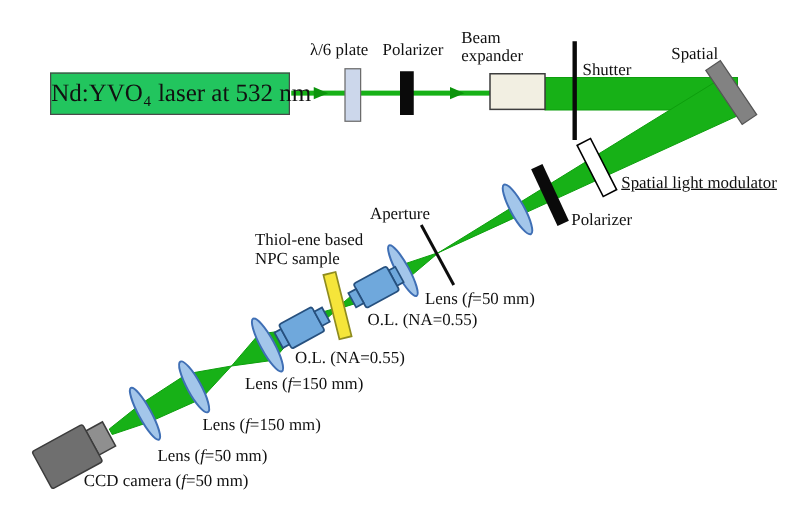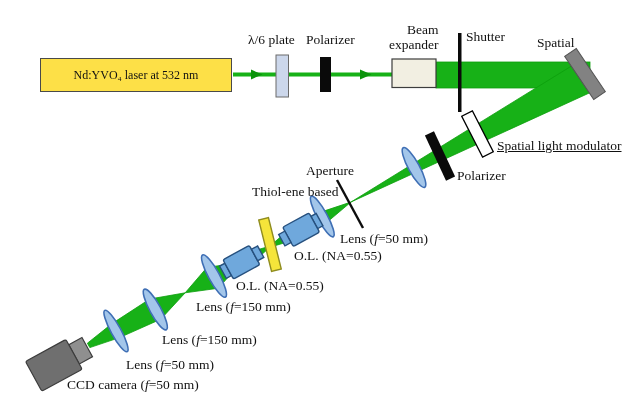--- a/index.html
+++ b/index.html
@@ -8,22 +8,22 @@
     font-family:"Liberation Serif","DejaVu Serif",serif;color:#111;
   }
   #scene{position:absolute;left:0;top:0;}
   .lbl{
     position:absolute;font-size:13.5px;line-height:15px;white-space:nowrap;
     color:#111;
   }
   .lbl i{font-style:italic;}
   #laser-box{
     position:absolute;left:40px;top:58px;width:190px;height:32px;
-    border:1.5px solid #4a4a4a;background:#fde047;
-    font-size:12px;line-height:32px;text-align:center;white-space:nowrap;
+    border:1.5px solid #4a4a4a;background:#22c55e;
+    font-size:20px;line-height:32px;text-align:center;white-space:nowrap;
   }
   
   .beam{stroke:#0d9e0d;stroke-width:0.8;}
   .beam-nostroke{stroke:none;}
   .lens{stroke:#3f6fb5;stroke-width:1.6;}
   .obj{stroke:#26507e;stroke-width:1.4;}
   .plate{stroke:#6b6b6b;stroke-width:1;}
   .boxc{stroke:#3d3d3d;stroke-width:1.2;}
   .mirror{stroke:#555555;stroke-width:1;}
   .slm{stroke:#000000;stroke-width:1.3;}
@@ -107,33 +107,34 @@
       <rect x="16" y="-11" width="15" height="22" class="cam" fill="#8f8f8f"></rect>
       <rect x="-30" y="-17" width="46" height="34" rx="2" class="cam" fill="#6f6f6f"></rect>
     </g>
   </svg>
 
   <div id="laser-box">Nd:YVO₄ laser at 532 nm</div>
 
   <div class="lbl" style="left:248px;top:32px;">λ/6 plate</div>
   <div class="lbl" style="left:306px;top:32px;">Polarizer</div>
 
-  <div class="lbl" style="left:389px;top:22px;text-align:right;">
+  <div class="lbl" style="left:369px;top:22px;">
     <div>Beam</div>
     <div>expander</div>
   </div>
 
-  <div class="lbl" style="left:466px;top:29px;">Shutter</div>
+  <div class="lbl" style="left:466px;top:48px;">Shutter</div>
   <div class="lbl" style="left:537px;top:35px;">Spatial</div>
   <div class="lbl" style="left:497px;top:138px;text-decoration:underline;">Spatial light modulator</div>
   <div class="lbl" style="left:457px;top:168px;">Polarizer</div>
-  <div class="lbl" style="left:306px;top:163px;">Aperture</div>
+  <div class="lbl" style="left:296px;top:163px;">Aperture</div>
 
-  <div class="lbl" style="left:204px;top:184px;margin-left:48px;">
+  <div class="lbl" style="left:204px;top:184px;">
     <div>Thiol-ene based</div>
+    <div>NPC sample</div>
   </div>
 
   <div class="lbl" style="left:340px;top:231px;">Lens (<i>f</i>=50 mm)</div>
   <div class="lbl" style="left:294px;top:248px;">O.L. (NA=0.55)</div>
   <div class="lbl" style="left:236px;top:278px;">O.L. (NA=0.55)</div>
   <div class="lbl" style="left:196px;top:299px;">Lens (<i>f</i>=150 mm)</div>
   <div class="lbl" style="left:162px;top:332px;">Lens (<i>f</i>=150 mm)</div>
   <div class="lbl" style="left:126px;top:357px;">Lens (<i>f</i>=50 mm)</div>
   <div class="lbl" style="left:67px;top:377px;text-align:center;">CCD camera (<i>f</i>=50 mm)</div>
 

